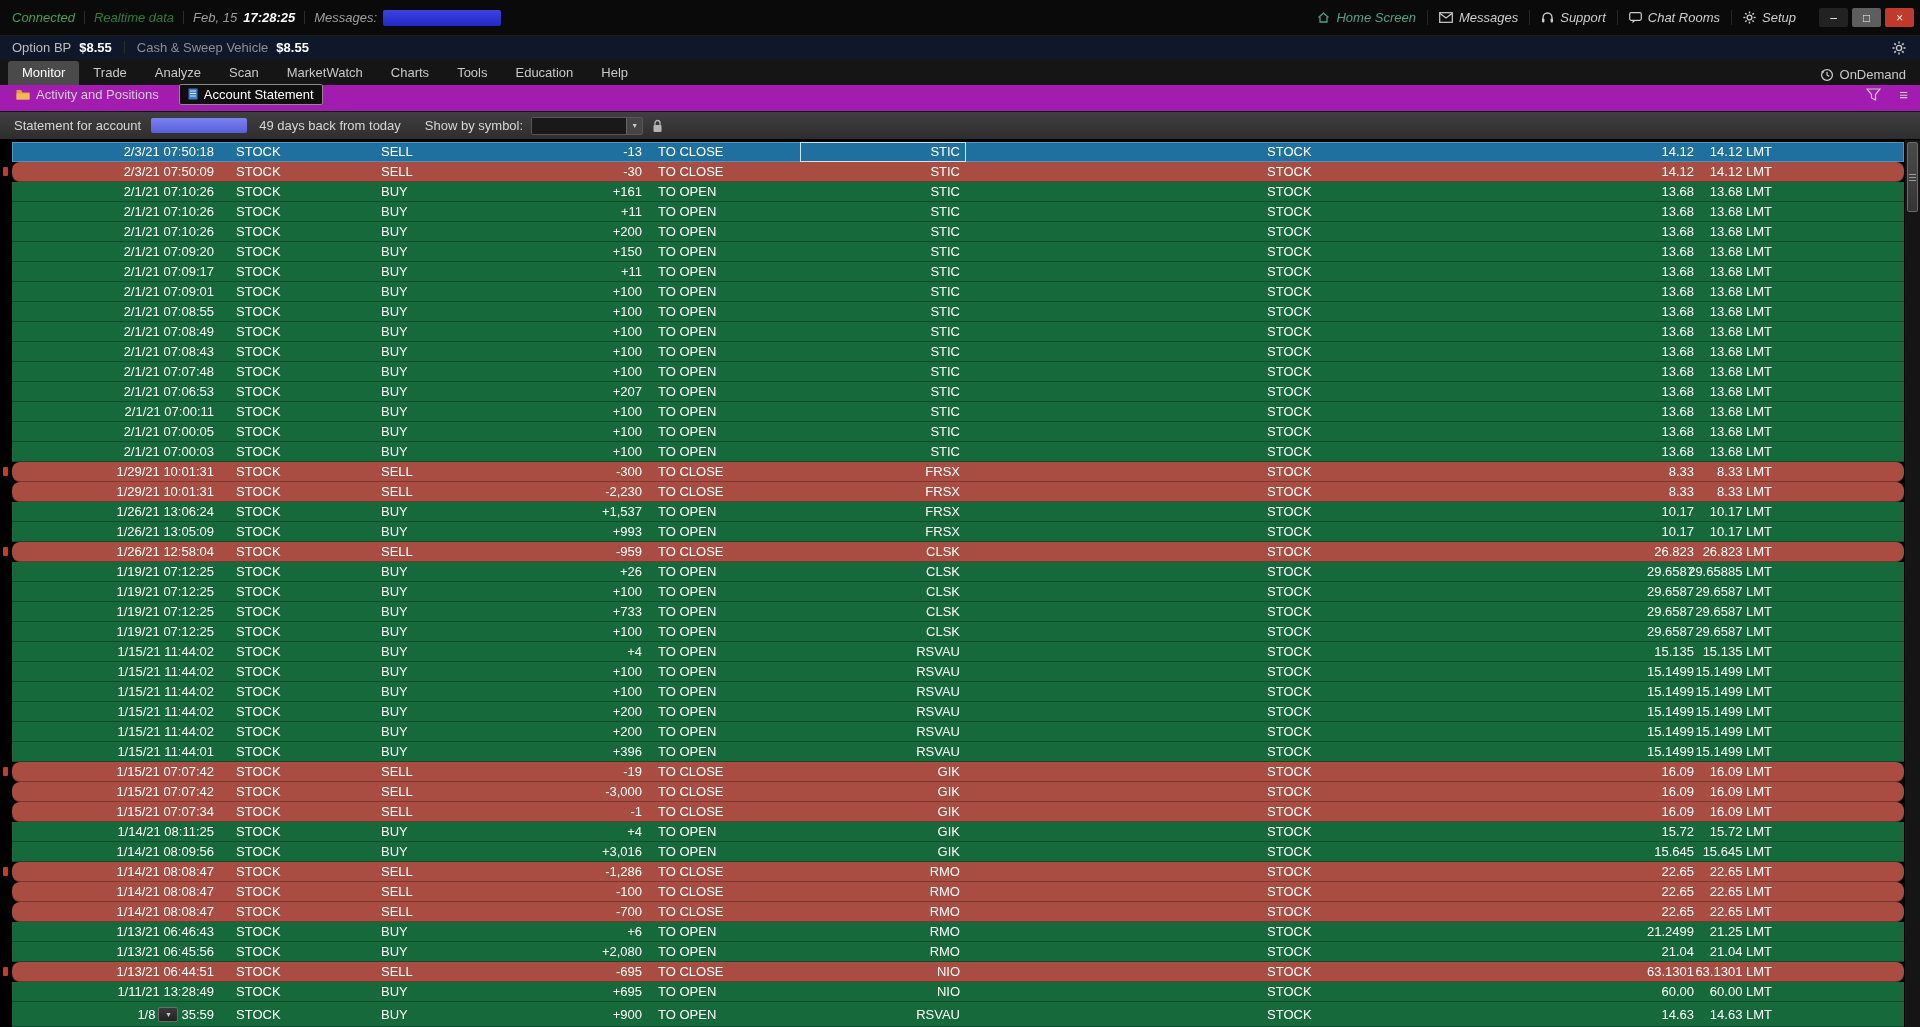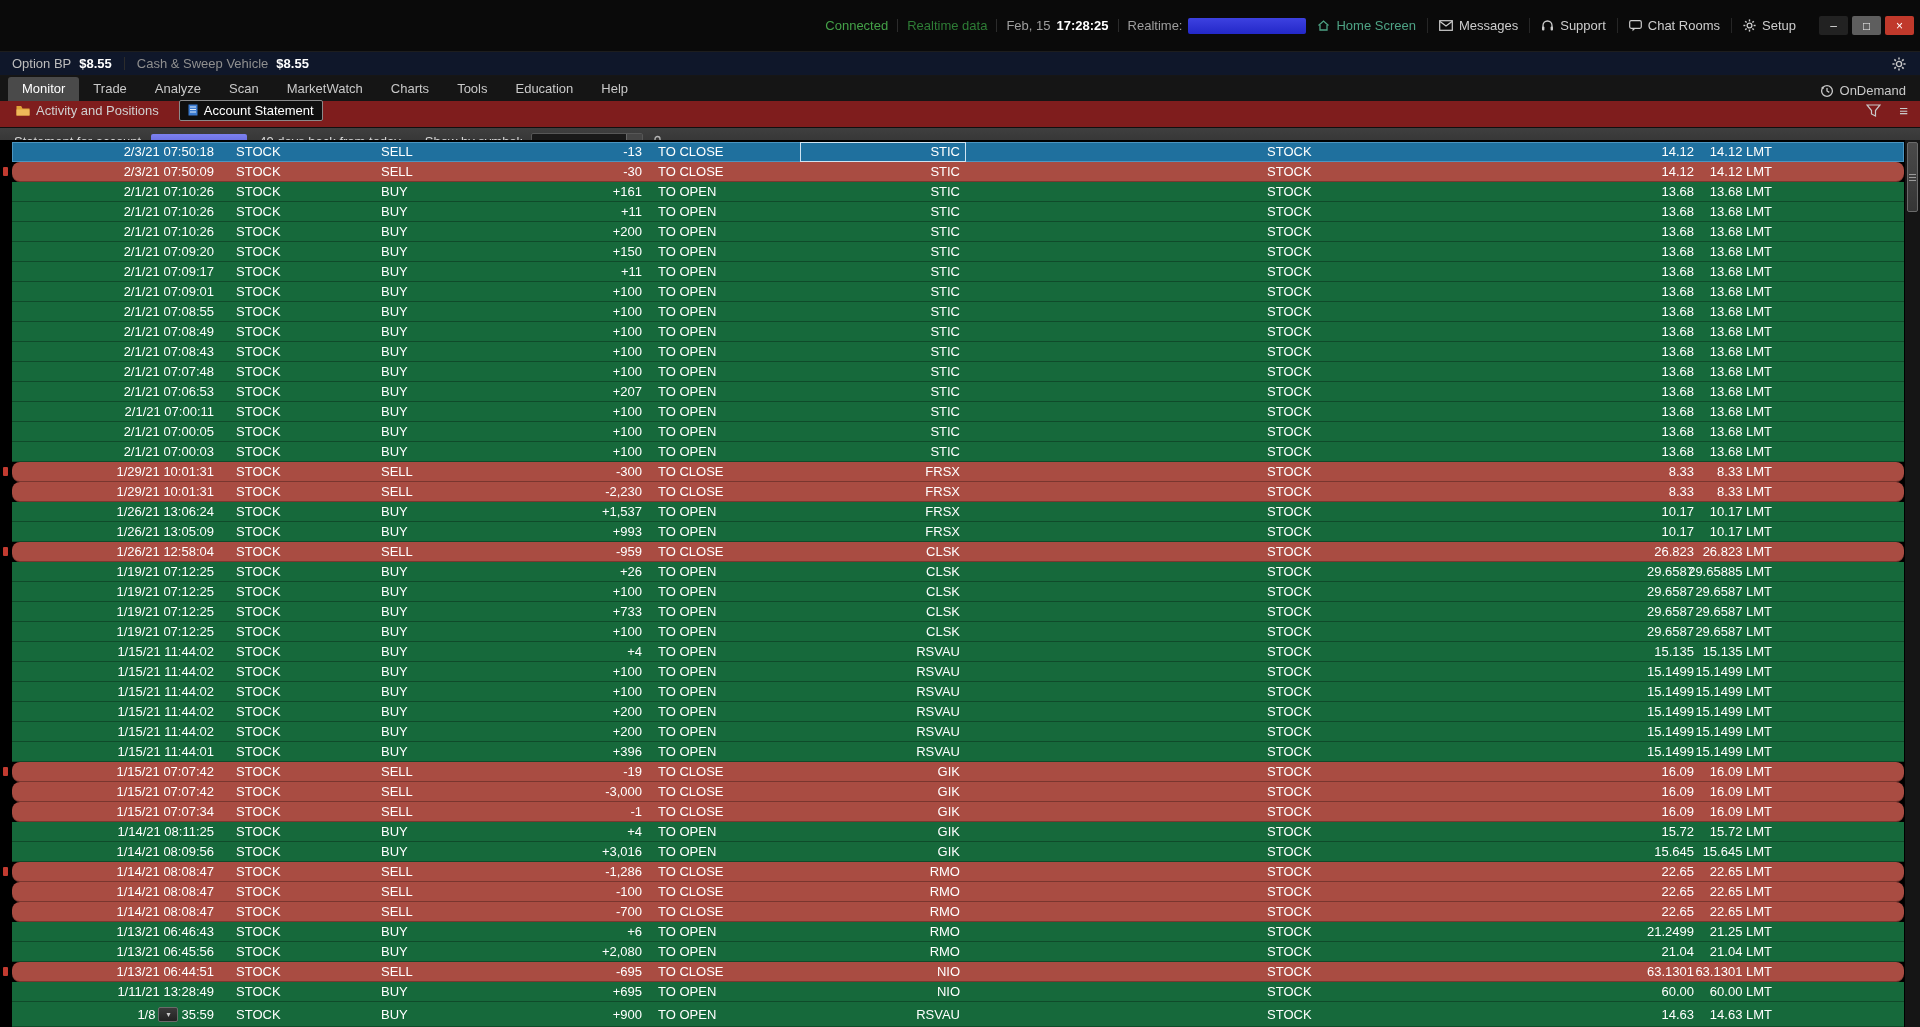--- a/index.html
+++ b/index.html
@@ -1,22 +1,22 @@
 <!DOCTYPE html>
 <html><head>
 <meta charset="utf-8">
 <style>
   * { margin:0; padding:0; box-sizing:border-box; }
   html,body { width:1920px; height:1027px; overflow:hidden; background:#000;
               font-family:"Liberation Sans", sans-serif; color:#ccc; }
   body { position:relative; }
 
   
-  .topbar { height:52px; background:#0a0a0a; border-bottom:1px solid #1d1d1d;
-            display:flex; justify-content:flex-end; align-items:center; padding:0 6px 0 12px; font-size:13px; }
+  .topbar { height:36px; background:#0a0a0a; border-bottom:1px solid #1d1d1d;
+            display:flex; justify-content:space-between; align-items:center; padding:0 6px 0 12px; font-size:13px;font-style:italic; }
   .tb-left, .tb-right { display:flex; align-items:center; }
   .conn { color:#44a148; }
   .realtime { color:#2e7d36; }
   .tsep { width:1px; height:13px; background:#2c2c2c; margin:0 9px; }
   .date { color:#9e9e9e; margin-right:6px; }
   .clock { color:#fff; font-weight:bold; }
   .acct-label { color:#9e9e9e; margin-right:6px; }
   .redact { display:inline-block; width:118px; height:16px; border-radius:2px;
             background:linear-gradient(#3d41e0,#2328c8); }
   .tb-item { display:flex; align-items:center; gap:6px; padding:0 11px; color:#cdcdcd; cursor:default; }
@@ -40,21 +40,21 @@
   .bp-right { margin-left:auto; display:flex; align-items:center; }
   .icon-btn { display:flex; align-items:center; justify-content:center; padding:2px 4px; color:#c9c9c9; }
 
   
   .menubar { height:25px; background:#151515; display:flex; align-items:flex-end; padding:0 4px 0 8px; font-size:13px; }
   .menu-tab { padding:4px 14px 5px 14px; color:#c9c9c9; cursor:default; }
   .menu-tab.active { background:#4a4a4a; color:#fff; border-radius:3px 3px 0 0; }
   .menu-right { margin-left:auto; display:flex; align-items:center; gap:6px; padding:0 10px 3px 0; color:#c9c9c9; }
 
   
-  .subtabbar { height:27px; background:#7f1d1d; border-bottom:1px solid #101010;
+  .subtabbar { height:27px; background:#a21caf; border-bottom:1px solid #101010;
                display:flex; align-items:center; padding:0 8px 8px 10px; font-size:13px; gap:14px; }
   .subtab { display:flex; align-items:center; gap:6px; color:#cfcfcf; padding:2px 6px; }
   .subtab.active { border:1px solid #8a8a8a; background:#0f0f0f; border-radius:2px; color:#fff; padding:2px 8px; }
   .subtab-right { margin-left:auto; display:flex; align-items:center; gap:10px; }
   .list-glyph { font-size:15px; color:#c9c9c9; line-height:1; }
 
   
   .toolbar { height:28px; background:linear-gradient(#3f3f3f,#2e2e2e); border-bottom:1px solid #000;
              display:flex; align-items:center; padding:0 10px 0 14px; font-size:13px; color:#d6d6d6; }
   .toolbar .redact2 { display:inline-block; width:96px; height:15px; border-radius:2px; margin:0 12px 0 10px;
@@ -105,21 +105,21 @@
 
 <header class="topbar">
   <div class="tb-left">
     <span class="conn">Connected</span>
     <span class="tsep"></span>
     <span class="realtime">Realtime data</span>
     <span class="tsep"></span>
     <span class="date">Feb, 15</span>
     <span class="clock">17:28:25</span>
     <span class="tsep"></span>
-    <span class="acct-label">Realtime:</span>
+    <span class="acct-label">Messages:</span>
     <span class="redact"></span>
   </div>
   <div class="tb-right">
     <div class="tb-item home">
       <svg width="13" height="13" viewBox="0 0 13 13">
         <path d="M1.5 6.5 L6.5 2 L11.5 6.5" fill="none" stroke="#4ea385" stroke-width="1.3"></path>
         <path d="M3 6 V11 H10 V6" fill="none" stroke="#4ea385" stroke-width="1.3"></path>
       </svg>
       <span>Home Screen</span>
     </div>

